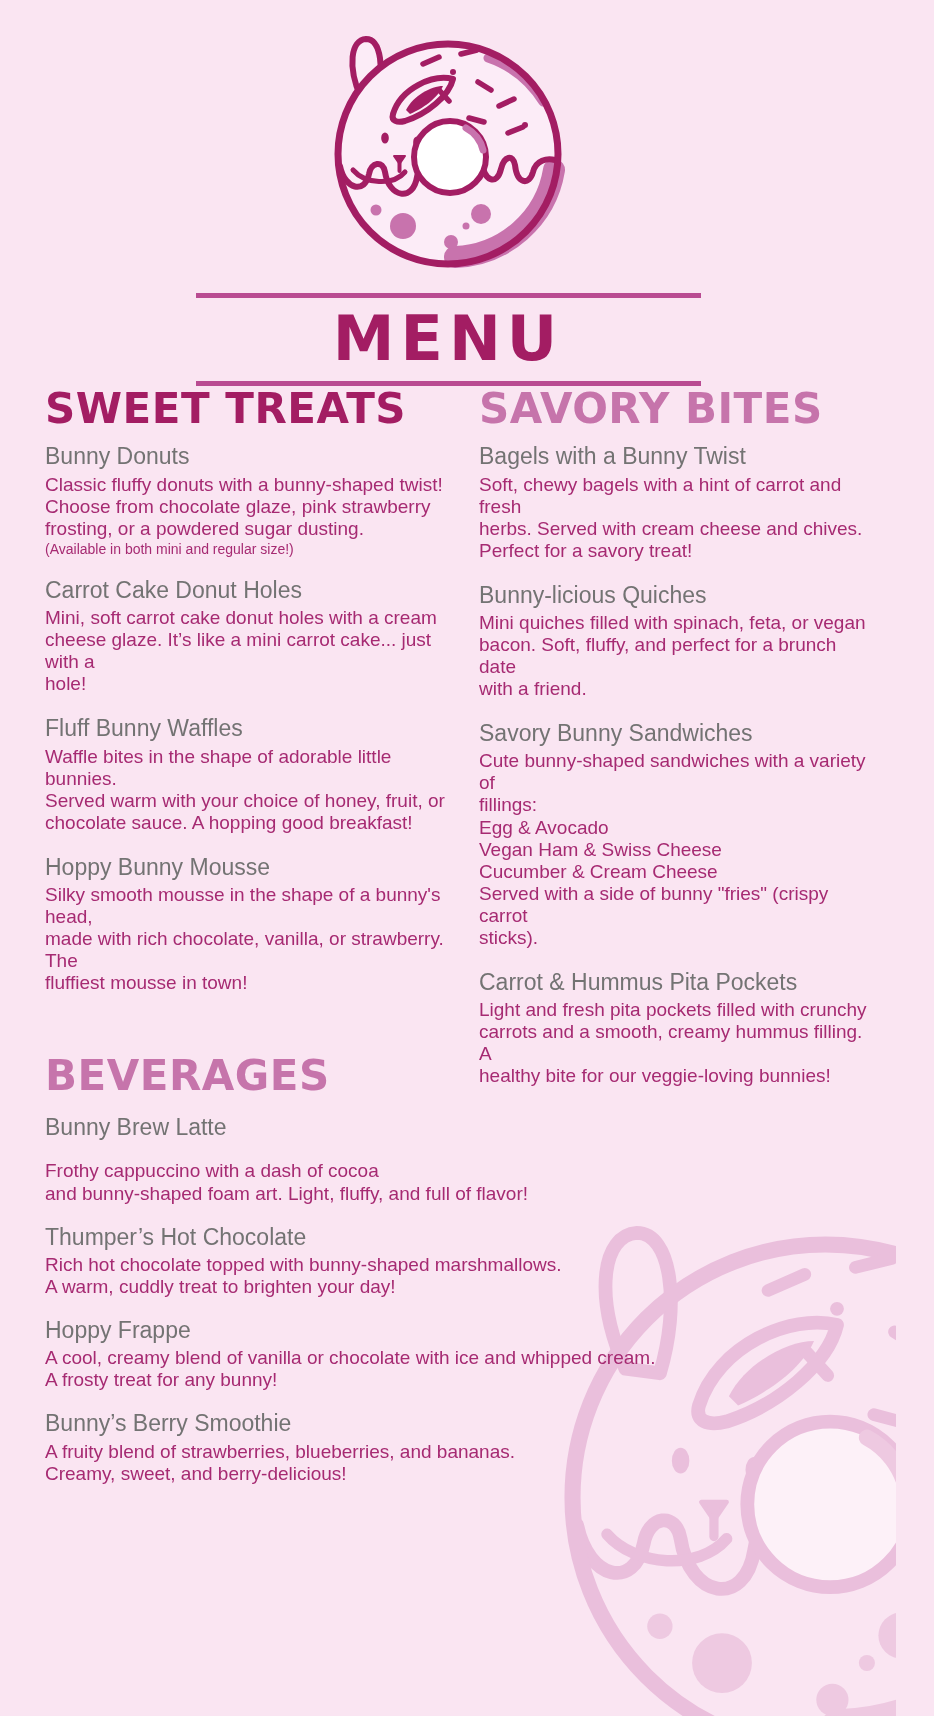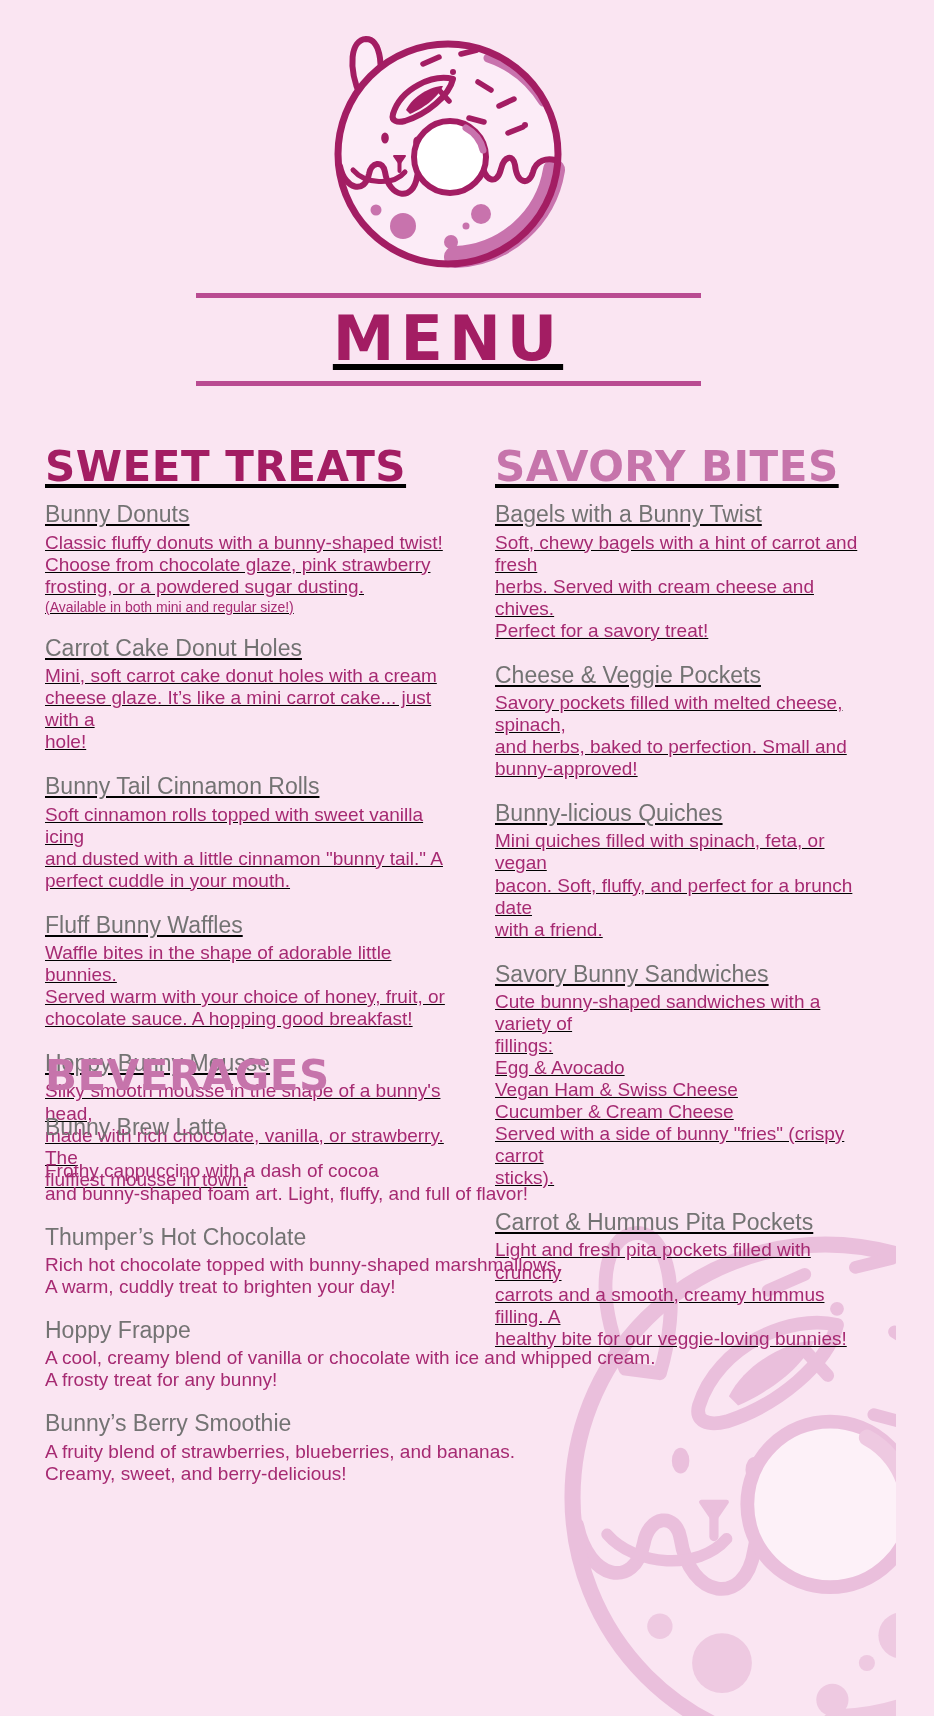--- a/index.html
+++ b/index.html
@@ -1,34 +1,34 @@
 <!DOCTYPE html>
 <html><head>
 <meta charset="utf-8">
 <style>
   html,body{margin:0;padding:0;background:#fae5f2;}
   .page{
     position:relative;width:896px;height:1716px;overflow:hidden;
-    background:#fae5f2;font-family:"Liberation Sans",sans-serif;text-decoration:underline;
+    background:#fae5f2;font-family:"Liberation Sans",sans-serif;
   }
   .content{position:relative;z-index:1;}
   
   .header{text-align:center;padding-top:30px;}
   .logo{display:inline-block;width:290px;height:245px;}
   .rule{width:505px;height:5px;background:#b94b92;margin:14px auto 0;}
   .rule.bottom{margin-top:10px;}
   .menu-title{
     font-family:"DejaVu Sans",sans-serif;font-weight:bold;
     font-size:62px;line-height:1.05;letter-spacing:6px;
     color:#a31d63;margin:8px 0 0;
   }
   
   .columns{
-    display:grid;grid-template-columns:412px 1fr;gap:38px;
-    padding:0 28px 0 45px;margin-top:58px;
+    display:grid;grid-template-columns:412px 1fr;gap:22px;
+    padding:0 28px 0 45px;
   }
   .sec-title{
     font-family:"DejaVu Sans",sans-serif;font-weight:bold;
     font-size:42px;line-height:1.1;letter-spacing:0.5px;margin:0 0 12px;
   }
   .sec-title.dark{color:#a31d63;}
   .sec-title.light{color:#c674ab;}
   .item{margin-bottom:21px;}
   .item h3{
     font-size:23px;font-weight:normal;color:#737373;
@@ -139,26 +139,20 @@
 frosting, or a powdered sugar dusting.</p>
           <p class="note">(Available in both mini and regular size!)</p>
         </article>
         <article class="item">
           <h3>Carrot Cake Donut Holes</h3>
           <p>Mini, soft carrot cake donut holes with a cream
 cheese glaze. It’s like a mini carrot cake... just with a
 hole!</p>
         </article>
         <article class="item">
-          <h3>Bunny Tail Cinnamon Rolls</h3>
-          <p>Soft cinnamon rolls topped with sweet vanilla icing
-and dusted with a little cinnamon "bunny tail." A
-perfect cuddle in your mouth.</p>
-        </article>
-        <article class="item">
           <h3>Fluff Bunny Waffles</h3>
           <p>Waffle bites in the shape of adorable little bunnies.
 Served warm with your choice of honey, fruit, or
 chocolate sauce. A hopping good breakfast!</p>
         </article>
         <article class="item">
           <h3>Hoppy Bunny Mousse</h3>
           <p>Silky smooth mousse in the shape of a bunny's head,
 made with rich chocolate, vanilla, or strawberry. The
 fluffiest mousse in town!</p>
@@ -166,26 +160,20 @@
       </section>
 
       <section class="col">
         <h2 class="sec-title light">SAVORY BITES</h2>
 
         <article class="item">
           <h3>Bagels with a Bunny Twist</h3>
           <p>Soft, chewy bagels with a hint of carrot and fresh
 herbs. Served with cream cheese and chives.
 Perfect for a savory treat!</p>
-        </article>
-        <article class="item">
-          <h3>Cheese &amp; Veggie Pockets</h3>
-          <p>Savory pockets filled with melted cheese, spinach,
-and herbs, baked to perfection. Small and
-bunny-approved!</p>
         </article>
         <article class="item">
           <h3>Bunny-licious Quiches</h3>
           <p>Mini quiches filled with spinach, feta, or vegan
 bacon. Soft, fluffy, and perfect for a brunch date
 with a friend.</p>
         </article>
         <article class="item">
           <h3>Savory Bunny Sandwiches</h3>
           <p>Cute bunny-shaped sandwiches with a variety of

